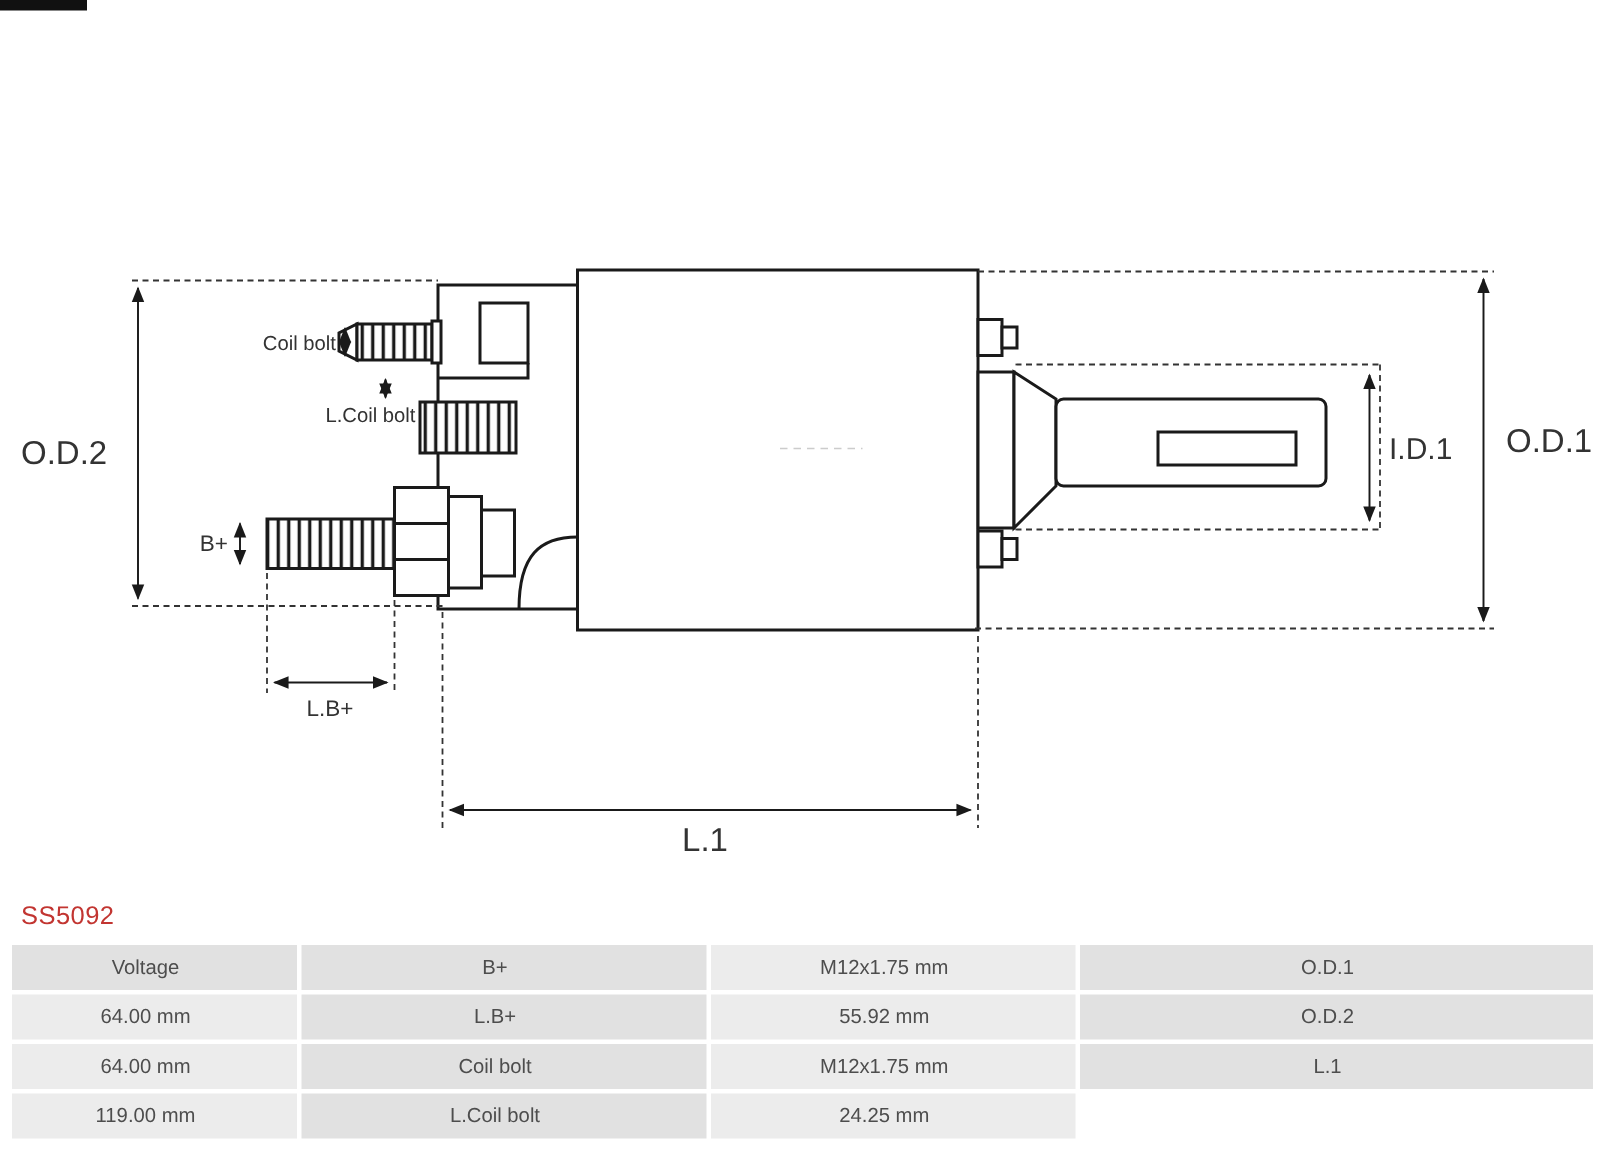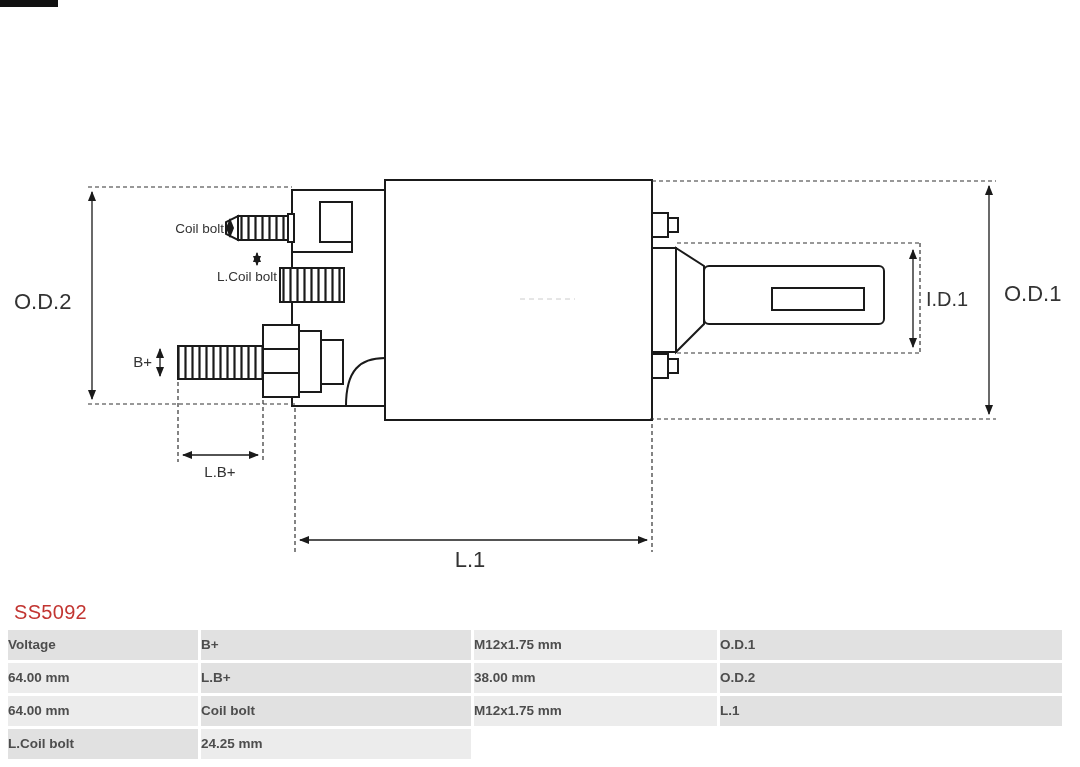--- a/index.html
+++ b/index.html
@@ -22,44 +22,43 @@
     background: #111111;
   }
   #diagram-wrap {
     position: absolute;
     left: 0; top: 0;
     width: 1080px; height: 598px;
   }
   #part-number {
     position: absolute;
     left: 14px; top: 601px;
-    font-size: 20px;
+    font-size: 17px;
     font-weight: 400;
     color: #c23531;
     letter-spacing: 0.3px;
   }
   #spec-table {
     position: absolute;
     left: 8px; top: 630px;
     display: grid;
     grid-template-columns: 190px 270px 243px 342px;
     grid-auto-rows: 30px;
     column-gap: 3px;
     row-gap: 3px;
   }
   .cell {
     line-height: 30px;
     font-size: 13.5px;
     color: #4d4d4d;
-    text-align: left;
+    text-align: center;
     padding-right: 12px;
     box-sizing: border-box;
     white-space: nowrap;
     overflow: hidden;
-    font-weight: bold;
   }
   .cell.label { background: #e1e1e1; }
   .cell.value { background: #ececec; }
   svg text {
     fill: #333333;
     font-family: "Liberation Sans", sans-serif;
   }
   .dim-label-big   { font-size: 22px; }
   .dim-label-mid   { font-size: 20px; }
   .dim-label-small { font-size: 15px; }
@@ -173,25 +172,26 @@
 
   <div id="spec-table">
 
     <div class="cell label">Voltage</div>
     <div class="cell label">B+</div>
     <div class="cell value">M12x1.75 mm</div>
 
     <div class="cell label">O.D.1</div>
     <div class="cell value">64.00 mm</div>
     <div class="cell label">L.B+</div>
-    <div class="cell value">38.00 mm</div>
+    <div class="cell value">55.92 mm</div>
 
     <div class="cell label">O.D.2</div>
     <div class="cell value">64.00 mm</div>
     <div class="cell label">Coil bolt</div>
     <div class="cell value">M12x1.75 mm</div>
 
     <div class="cell label">L.1</div>
+    <div class="cell value">119.00 mm</div>
     <div class="cell label">L.Coil bolt</div>
     <div class="cell value">24.25 mm</div>
   </div>
 
 </div>
 
 </body></html>

